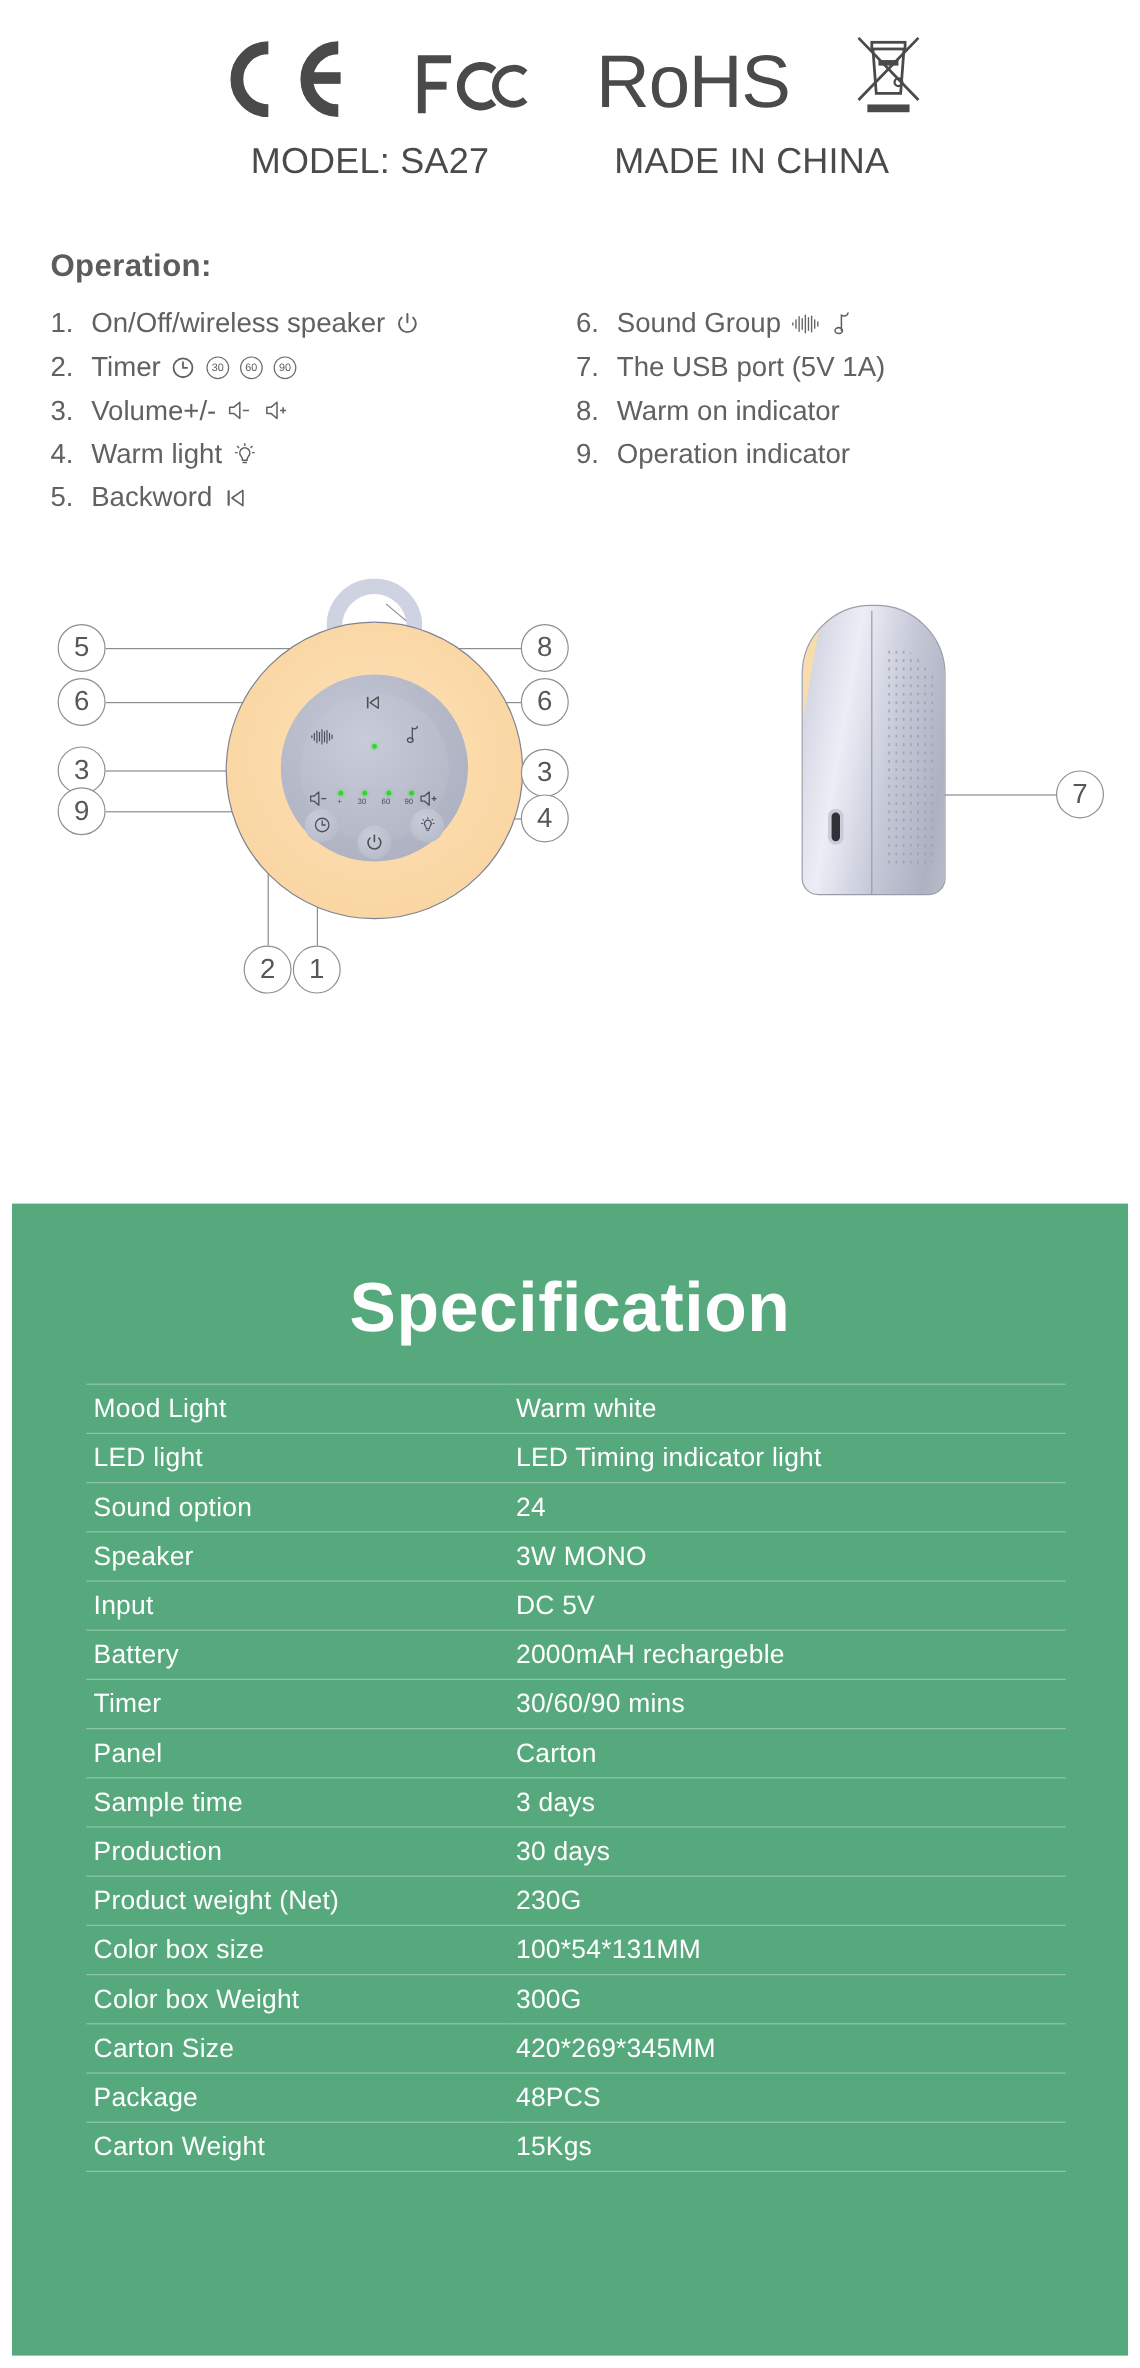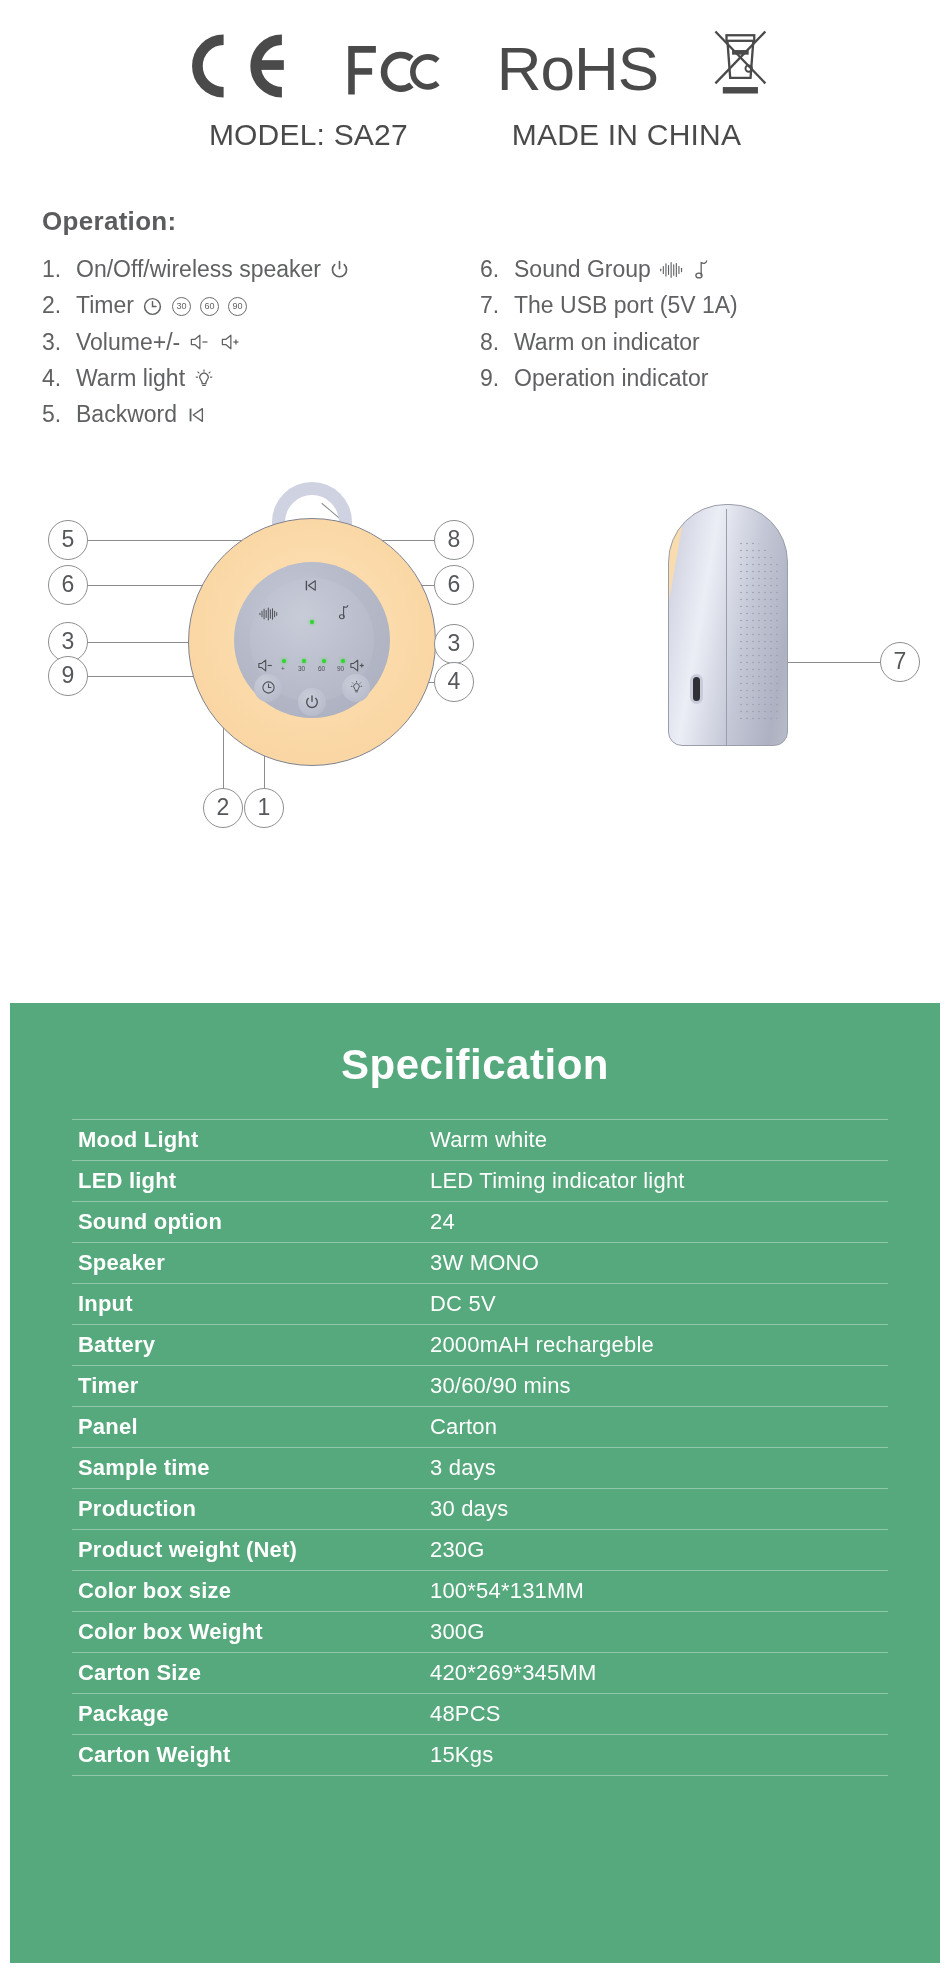--- a/index.html
+++ b/index.html
@@ -204,39 +204,39 @@
   
   .spec {
     position: absolute;
     left: 10px; top: 1003px;
     width: 930px; height: 960px;
     background: #56a97c;
   }
   .spec-title {
     text-align: center;
     color: #ffffff;
-    font-size: 42px;
+    font-size: 58px;
     font-weight: bold;
-    padding-top: 38px;
+    padding-top: 53px;
     letter-spacing: 0.5px;
   }
   .spec-table {
     margin: 30px 52px 0 62px;
     border-collapse: collapse;
     width: 816px;
   }
   .spec-table tr { border-top: 1.4px solid #8fc8a8; }
   .spec-table tr:last-child { border-bottom: 1.4px solid #8fc8a8; }
   .spec-table td {
     color: #ffffff;
     font-size: 22px;
     padding: 7px 0 7px 6px;
     letter-spacing: 0.2px;
   }
-  .spec-table td.k { width: 352px; font-weight: bold; }
+  .spec-table td.k { width: 352px; }
 </style>
 </head>
 <body>
 
 <div class="cert-header">
   <svg class="cert-ce" viewBox="0 0 120 70">
     <path d="M48 8 A27 27 0 1 0 48 62" fill="none" stroke="#4a4a4a" stroke-width="11"></path>
     <path d="M108 8 A27 27 0 1 0 108 62" fill="none" stroke="#4a4a4a" stroke-width="11"></path>
     <rect x="78" y="29" width="32" height="10" fill="#4a4a4a"></rect>
   </svg>

